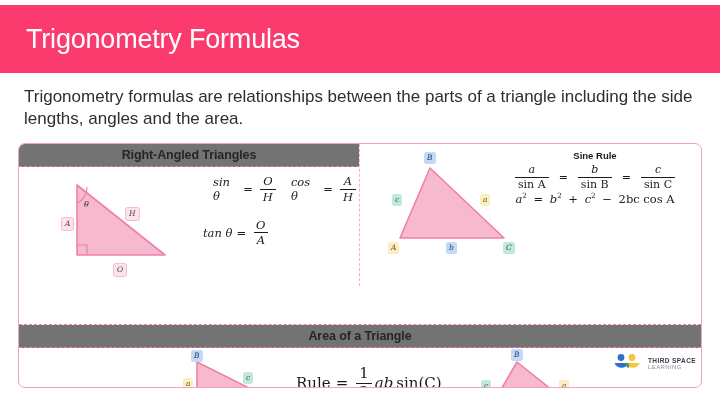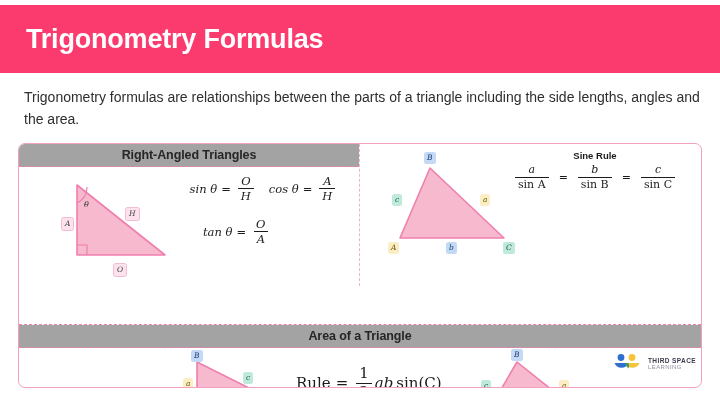--- a/index.html
+++ b/index.html
@@ -22,32 +22,32 @@
     top: 5px;
     width: 720px;
     height: 68px;
     background: #fb3a6d;
     display: flex;
     align-items: center;
   }
   .header-title {
     color: #ffffff;
     font-size: 27px;
-    font-weight: bold;
+    font-weight: normal;
     letter-spacing: -0.2px;
     padding-left: 26px;
   }
 
   
   .intro {
     position: absolute;
     left: 24px;
     top: 86px;
     width: 680px;
-    font-size: 14px;
+    font-size: 17px;
     line-height: 22px;
     color: #2e2e2e;
   }
 
   
   .table-box {
     position: absolute;
     left: 18px;
     top: 143px;
     width: 684px;
@@ -79,21 +79,21 @@
   }
   .cell.full {
     width: 100%;
   }
   .cell.divider-right {
     border-right: 1.4px dashed #f6aecb;
   }
 
   .cell-header {
     height: 23px;
-    background: #a3a3a3;
+    background: #737373;
     border-bottom: 1.4px dashed #ef7fae;
     display: flex;
     align-items: center;
     justify-content: center;
     box-sizing: border-box;
   }
   .cell-header span {
     font-size: 12.5px;
     font-weight: bold;
     color: #262626;
@@ -144,23 +144,24 @@
   
   .rt-formulas {
     position: absolute;
     left: 0; right: 0;
     top: 8px;
     padding-left: 150px;
   }
   .rt-row1 {
     display: flex;
     align-items: center;
-    justify-content: center;
+    justify-content: space-between;
     gap: 12px;
     font-size: 11.5px;
+    margin-left: 44px;
   }
   .rt-row2 {
     display: flex;
     align-items: center;
     justify-content: flex-start;
     padding-left: 34px;
     margin-top: 16px;
     font-size: 11.5px;
   }
 
@@ -344,20 +345,29 @@
               <span class="num mi">b</span>
               <span class="den">sin B</span>
             </span>
             <span>=</span>
             <span class="frac">
               <span class="num mi">c</span>
               <span class="den">sin C</span>
             </span>
           </div>
 
+          <div class="math cosine-eq">
+            <span class="mi">a</span><sup class="exp">2</sup>
+            <span style="margin:0 3px;">=</span>
+            <span class="mi">b</span><sup class="exp">2</sup>
+            <span style="margin:0 3px;">+</span>
+            <span class="mi">c</span><sup class="exp">2</sup>
+            <span style="margin:0 3px;">−</span>
+            <span>2bc cos A</span>
+          </div>
         </div>
 
       </div>
     </div>
   </div>
 
   <div class="row row-bottom mid-divider">
     <div class="cell full">
       <div class="cell-header">
         <span>Area of a Triangle</span>

